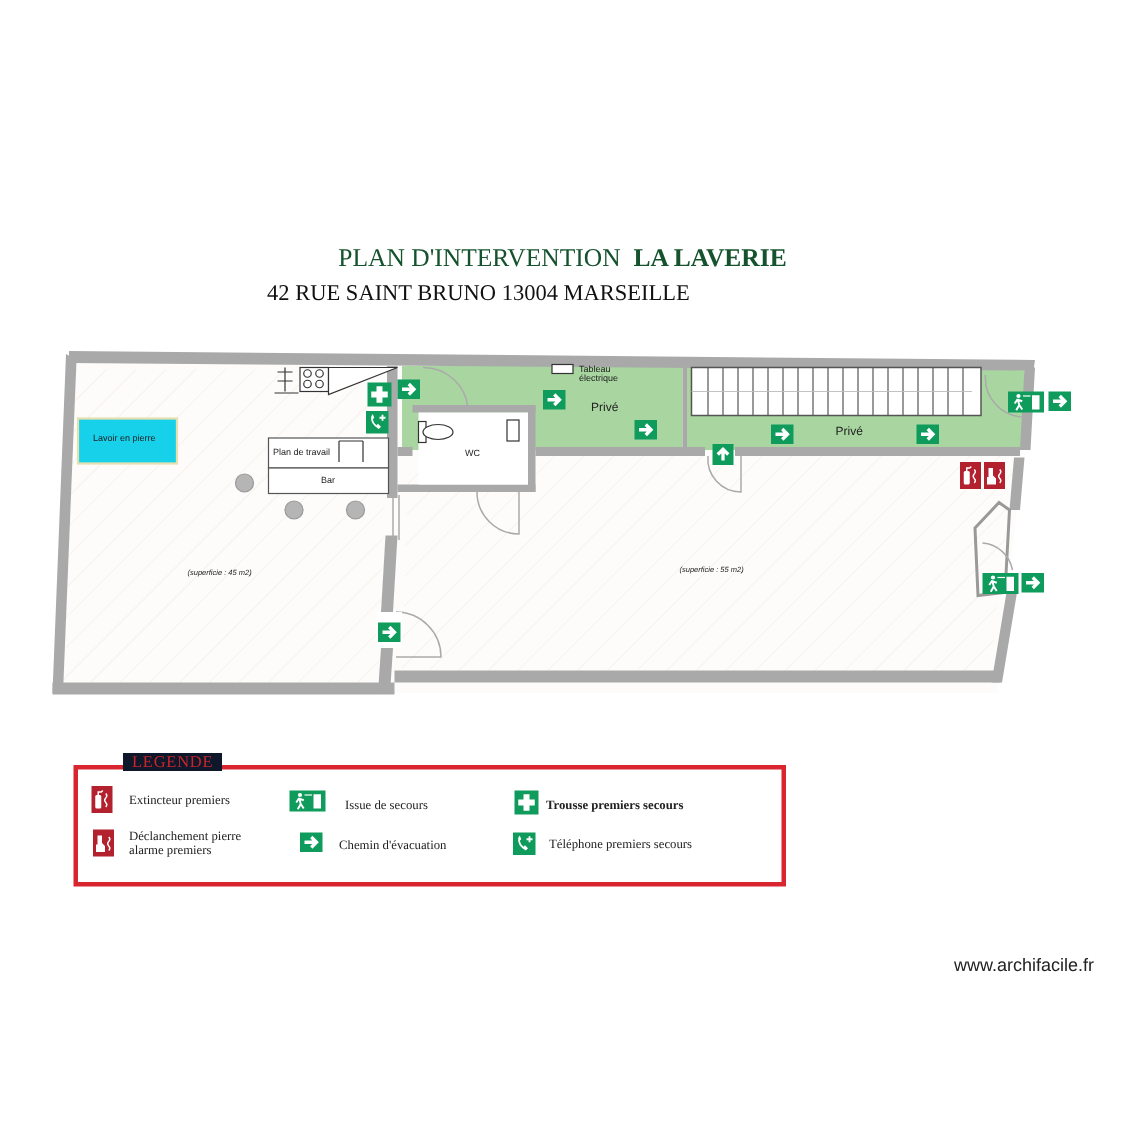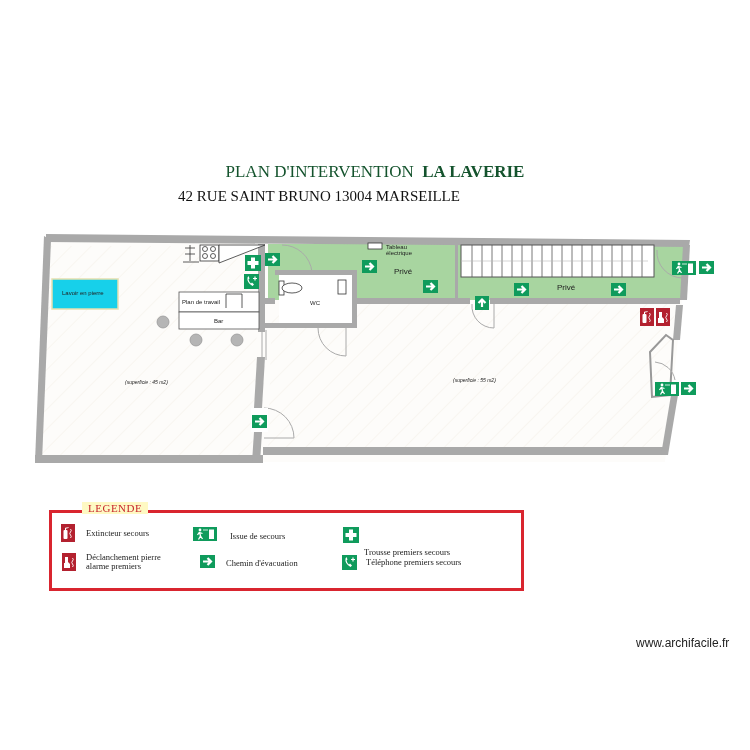--- a/index.html
+++ b/index.html
@@ -3,21 +3,21 @@
 <meta charset="utf-8">
 <style>
   html, body { margin: 0; padding: 0; background: #ffffff; }
   body { width: 750px; height: 750px; position: relative; overflow: hidden; font-family: "Liberation Sans", sans-serif; }
   .title { position: absolute; left: 0; width: 750px; top: 162px; text-align: center; font-family: "Liberation Serif", serif; font-size: 17px; color: #14532d; }
   .title b { font-weight: bold; }
   .subtitle { position: absolute; left: 0; width: 638px; top: 188px; text-align: center; font-family: "Liberation Serif", serif; font-size: 15px; color: #111; }
   svg.plan { position: absolute; left: 0; top: 0; }
   .lbl { position: absolute; font-family: "Liberation Sans", sans-serif; color: #222; }
   .legend-box { position: absolute; left: 49px; top: 510px; width: 469px; height: 75px; border: 3px solid #d9252f; }
-  .legend-title { position: absolute; left: 82px; top: 502px; background: #fef9c3; padding: 0 6px; font-family: "Liberation Serif", serif; font-size: 11px; color: #c7252c; letter-spacing: 0.5px; }
+  .legend-title { position: absolute; left: 82px; top: 502px; background: #0f172a; padding: 0 6px; font-family: "Liberation Serif", serif; font-size: 11px; color: #c7252c; letter-spacing: 0.5px; }
   .leg-item { position: absolute; font-family: "Liberation Serif", serif; font-size: 8.5px; color: #222; line-height: 9px; }
   .footer { position: absolute; left: 636px; top: 599px; font-size: 12px; color: #222; font-family: "Liberation Sans", sans-serif; margin-top: 37px; }
 </style>
 </head>
 <body>
 
 <div class="title"><span>PLAN D'INTERVENTION</span>&nbsp; <b>LA LAVERIE</b></div>
 <div class="subtitle">42 RUE SAINT BRUNO 13004 MARSEILLE</div>
 
 <svg class="plan" width="750" height="750" viewBox="0 0 750 750">
@@ -200,20 +200,20 @@
 <div class="lbl" style="left:214px;top:318px;font-size:6px;">Bar</div>
 <div class="lbl" style="left:310px;top:300px;font-size:6px;">WC</div>
 <div class="lbl" style="left:386px;top:244px;font-size:6px;line-height:6px;"><span>Tableau</span><br><span>électrique</span></div>
 <div class="lbl" style="left:394px;top:267px;font-size:8px;">Privé</div>
 <div class="lbl" style="left:557px;top:283px;font-size:8px;">Privé</div>
 <div class="lbl" style="left:125px;top:379px;font-size:5px;font-style:italic;">(superficie : 45 m2)</div>
 <div class="lbl" style="left:453px;top:377px;font-size:5px;font-style:italic;">(superficie : 55 m2)</div>
 
 <div class="legend-box"></div>
 <div class="legend-title">LEGENDE</div>
-<div class="leg-item" style="left:86px;top:529px;">Extincteur secours</div>
+<div class="leg-item" style="left:86px;top:529px;">Extincteur premiers</div>
 <div class="leg-item" style="left:86px;top:553px;"><span>Déclanchement pierre</span><br><span>alarme premiers</span></div>
 <div class="leg-item" style="left:230px;top:532px;">Issue de secours</div>
 <div class="leg-item" style="left:226px;top:559px;">Chemin d'évacuation</div>
-<div class="leg-item" style="left:364px;top:548px;">Trousse premiers secours</div>
+<div class="leg-item" style="left:364px;top:532px;font-weight:bold;">Trousse premiers secours</div>
 <div class="leg-item" style="left:366px;top:558px;">Téléphone premiers secours</div>
 
 <div class="footer">www.archifacile.fr</div>
 
 </body></html>

